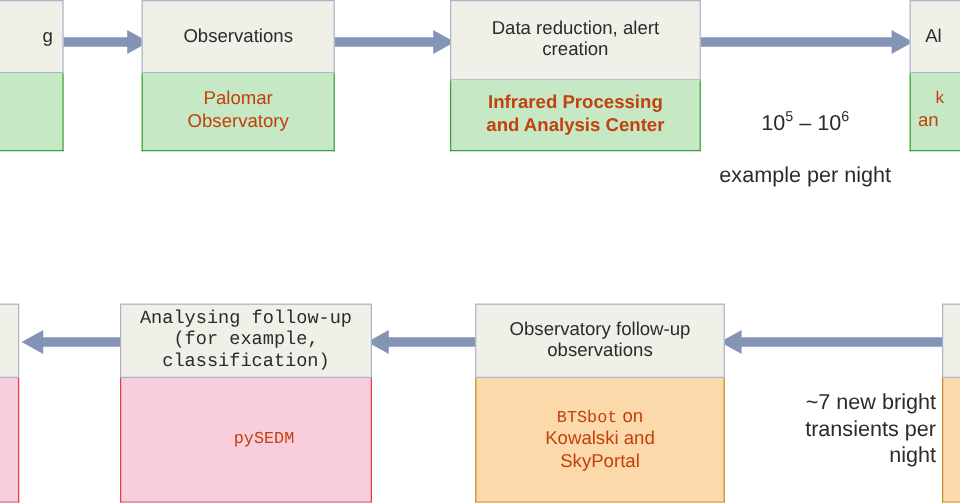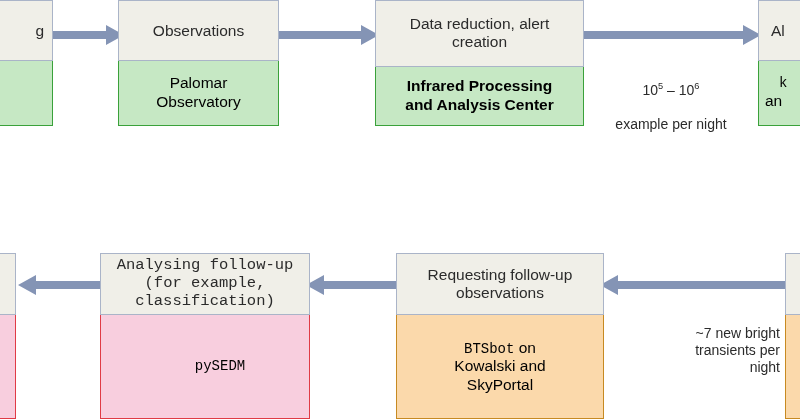--- a/index.html
+++ b/index.html
@@ -41,21 +41,21 @@
   }
   .node-body {
     box-sizing: border-box;
     display: flex;
     align-items: center;
     justify-content: center;
     text-align: center;
     font-size: 15.5px;
     line-height: 1.2;
     padding: 3px 6px;
-    color: #000000;
+    color: #c2410c;
     border: 1.6px solid #3aa13a;
     border-top: none;
     background: #c6e8c4;
   }
   .node-body.green {
     border-color: #3aa13a;
     background: #c6e8c4;
   }
   .node-body.pink {
     border-color: #e03b46;
@@ -68,21 +68,21 @@
   }
   .mono {
     font-family: "Liberation Mono", "DejaVu Sans Mono", monospace;
     font-size: 14px;
   }
 
   
   .edge-label {
     position: absolute;
     text-align: center;
-    font-size: 14px;
+    font-size: 18px;
     line-height: 1.22;
     color: #2b2b2b;
     z-index: 2;
     white-space: pre-line;
   }
   .edge-label.right-align {
     text-align: right;
   }
   sup {
     font-size: 0.66em;
@@ -180,21 +180,21 @@
   <div class="node" style="left:100px; top:253px; width:210px; height:166px;">
     <div class="node-head" style="height:62px; white-space:pre-line;font-family:Liberation Mono, monospace;">Analysing follow-up
 (for example,
 classification)</div>
     <div class="node-body pink" style="height:104px; flex-direction:column;">
       <span class="mono">pySEDM</span>
     </div>
   </div>
 
   <div class="node" style="left:396px; top:253px; width:208px; height:166px;">
-    <div class="node-head" style="height:62px; white-space:pre-line;">Requesting follow-up
+    <div class="node-head" style="height:62px; white-space:pre-line;">Observatory follow-up
 observations</div>
     <div class="node-body orange" style="height:104px;">
       <span style="white-space:pre-line;"><span class="mono">BTSbot</span><span> on
 Kowalski and
 SkyPortal</span></span>
     </div>
   </div>
 
   <div class="node" style="left:785px; top:253px; width:120px; height:166px;">
     <div class="node-head" style="height:62px;"></div>

